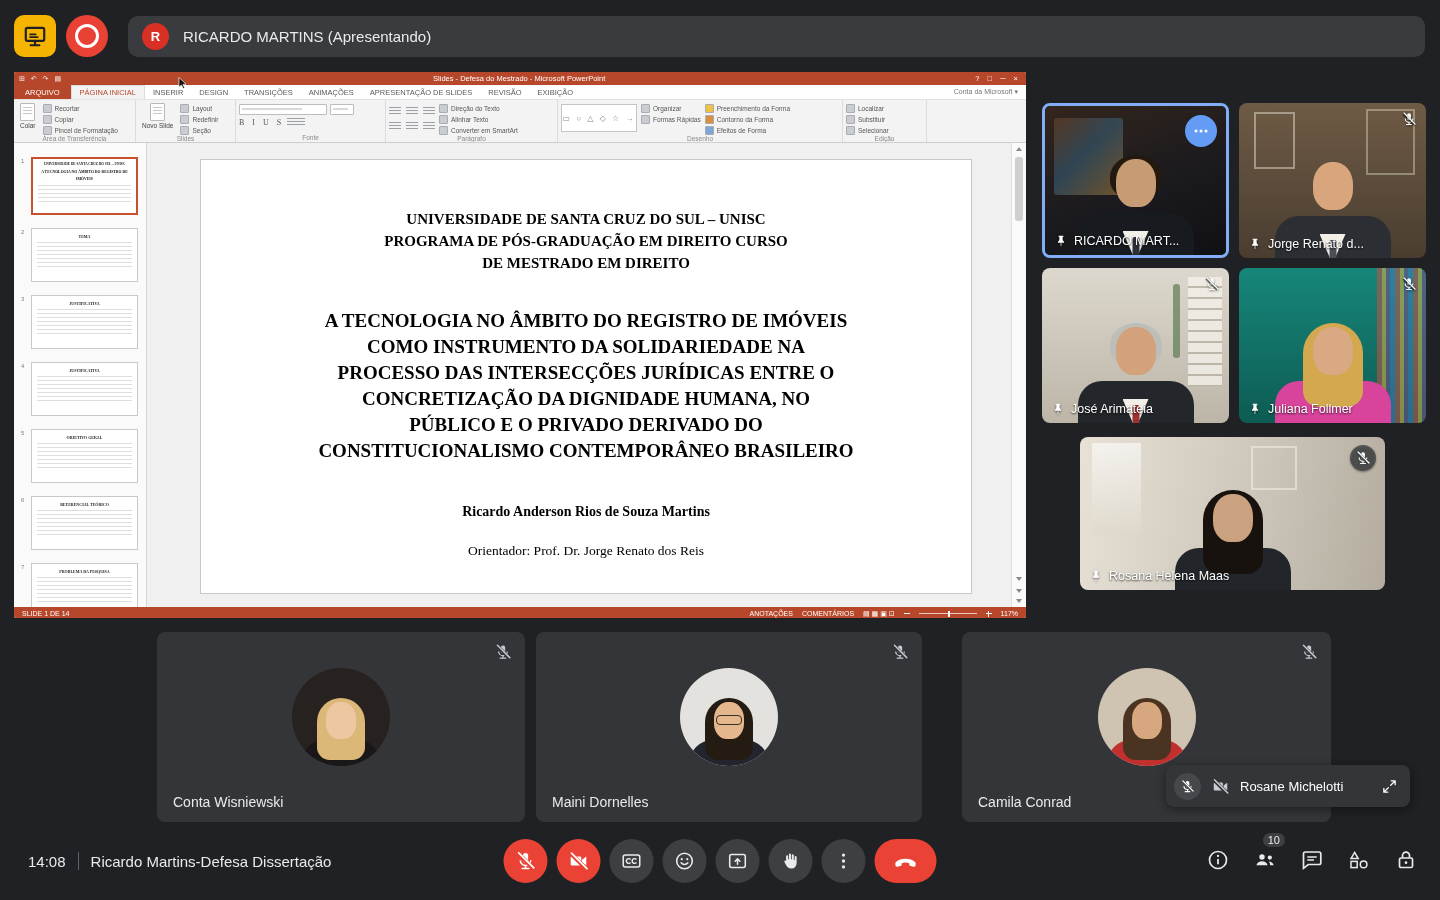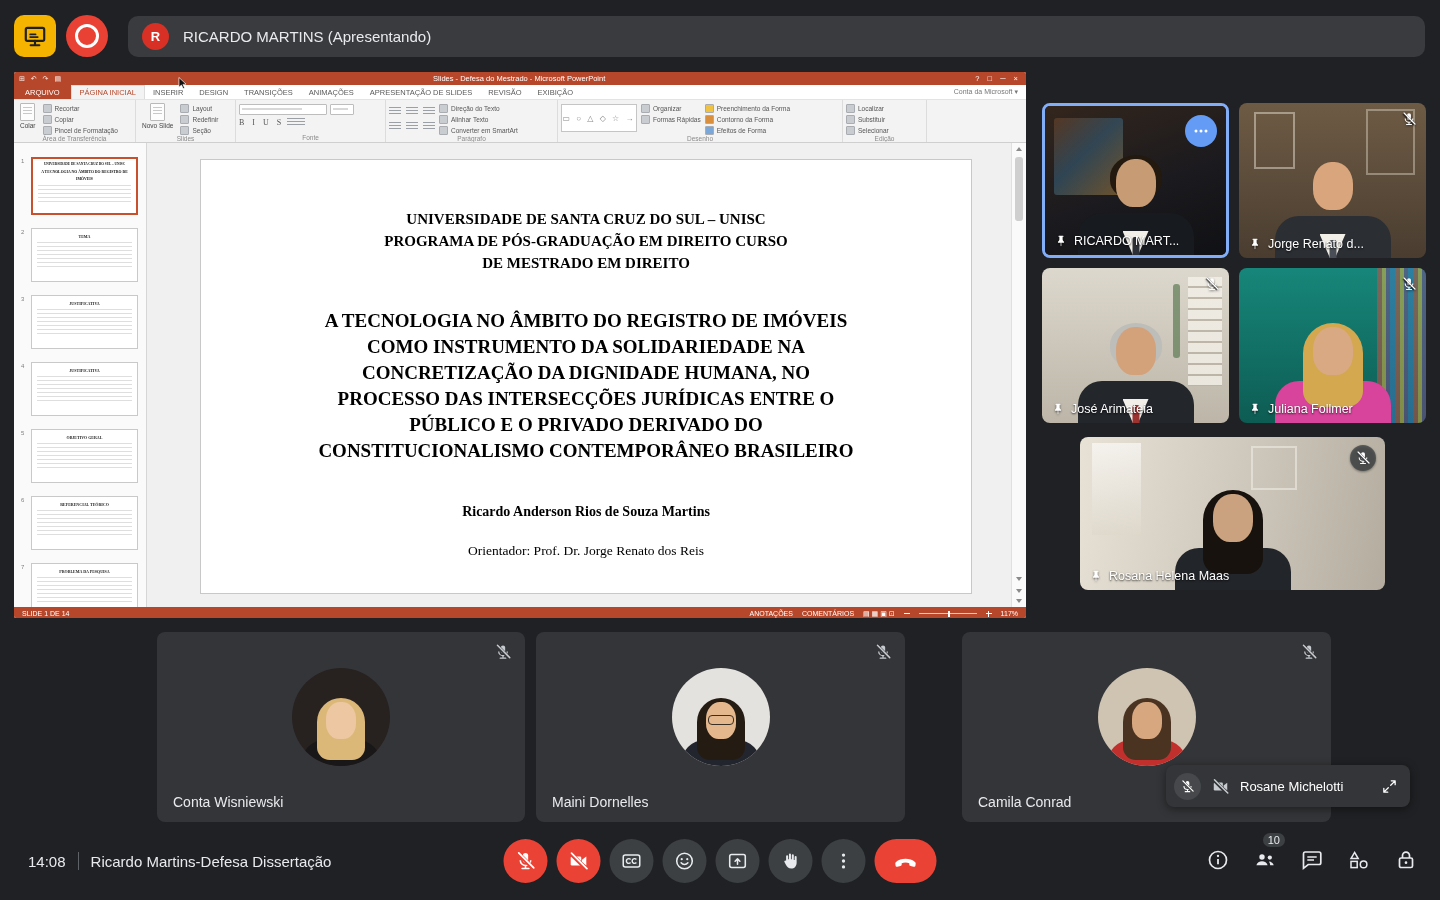--- a/index.html
+++ b/index.html
@@ -483,22 +483,22 @@
     <div class="canvas">
       <div class="slide">
         <div class="s-head">
           <div>UNIVERSIDADE DE SANTA CRUZ DO SUL – UNISC</div>
           <div>PROGRAMA DE PÓS-GRADUAÇÃO EM DIREITO CURSO</div>
           <div>DE MESTRADO EM DIREITO</div>
         </div>
         <div class="s-title">
           <div>A TECNOLOGIA NO ÂMBITO DO REGISTRO DE IMÓVEIS</div>
           <div>COMO INSTRUMENTO DA SOLIDARIEDADE NA</div>
+          <div>PROCESSO DAS INTERSECÇÕES JURÍDICAS ENTRE O</div>
           <div>CONCRETIZAÇÃO DA DIGNIDADE HUMANA, NO</div>
-          <div>PROCESSO DAS INTERSECÇÕES JURÍDICAS ENTRE O</div>
           <div>PÚBLICO E O PRIVADO DERIVADO DO</div>
           <div>CONSTITUCIONALISMO CONTEMPORÂNEO BRASILEIRO</div>
         </div>
         <div class="s-author">Ricardo Anderson Rios de Souza Martins</div>
         <div class="s-adv">Orientador: Prof. Dr. Jorge Renato dos Reis</div>
       </div>
     </div>
     <div class="vscroll">
       <span class="a-up"></span>
         <span class="vthumb"></span>
@@ -653,21 +653,21 @@
   <div class="avatar" style="background:#272120;">
     <div class="person long" style="--skin:#ecc7a1;--hair:#dcb878;--torso:#191718;">
       <i class="torso"></i>
         <i class="hair"></i>
         <i class="head"></i>
     </div>
   </div>
   <div class="bname">Conta Wisniewski</div>
 </div>
 
-<div class="btile" style="left:536px;top:632px;width:369px;height:190px;">
+<div class="btile" style="left:536px;top:632px;width:369px;height:190px;padding-left:17px;">
   <span class="tile-mic">
       <svg>
         <use href="#i-mic-off"></use>
       </svg>
     </span>
   <div class="avatar" style="background:#e4e2de;">
     <div class="person long" style="--skin:#e4b88c;--hair:#241b13;--torso:#23252e;">
       <i class="torso"></i>
         <i class="hair"></i>
         <i class="head"></i>

